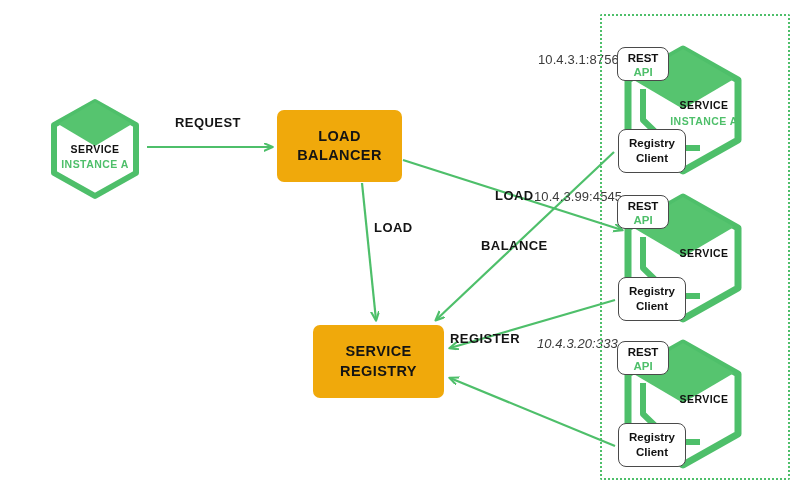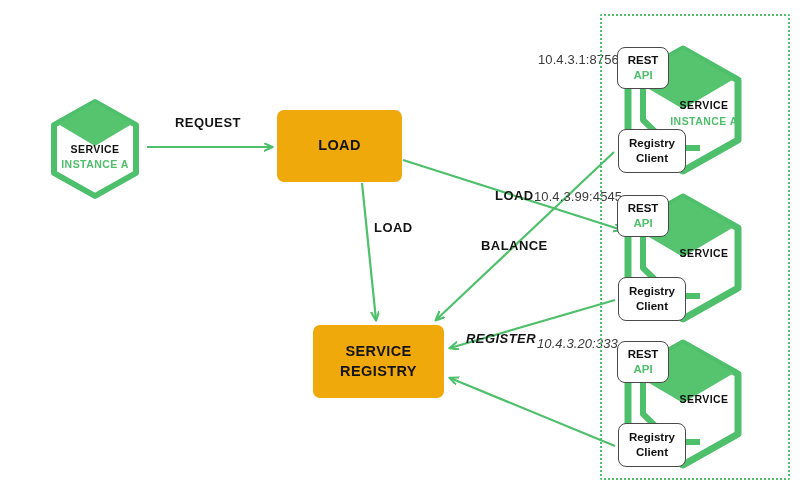--- a/index.html
+++ b/index.html
@@ -51,21 +51,21 @@
     font-weight: bold;
     font-size: 13px;
     letter-spacing: 0.45px;
     line-height: 1.3;
     text-align: right;
     white-space: pre;
   }
   #label-request  { left: 175px; top: 115px; }
   #label-load-balance { left: 481px; top: 154px; text-align: center; }
   #label-query    { left: 374px; top: 220px; }
-  #label-register { left: 466px; top: 331px; font-style: italic; }
+  #label-register { left: 450px; top: 331px; }
 
   
   .ip {
     position: absolute;
     color: #3b3b3b;
     font-size: 13px;
     letter-spacing: 0.1px;
     white-space: nowrap;
   }
   #ip-a { left: 538px; top: 52px; }
@@ -140,21 +140,21 @@
     align-items: center;
     justify-content: center;
     text-align: center;
     font-size: 11.5px;
     font-weight: bold;
     line-height: 1.28;
     z-index: 4;
   }
   .wbox .l1 { color: #111111; }
   .wbox .l2 { color: #4EBF6A; }
-  .rest-api { left: 17px; top: 7px; width: 52px; height: 42px; }
+  .rest-api { left: 17px; top: 7px; width: 52px; height: 34px; justify-content: flex-end; }
   .reg-client { left: 18px; top: 89px; width: 68px; height: 44px; }
   .reg-client .l1, .reg-client .l2 { color: #111111; }
 </style>
 </head>
 <body>
 
 <div id="canvas">
 
   <svg class="svg-layer" viewBox="0 0 800 492" xmlns="http://www.w3.org/2000/svg">
     <defs>
@@ -182,20 +182,21 @@
       <path d="M11 26 L48 4 L85 26 L48 48 Z" fill="#56C46F" stroke="none"></path>
     </svg>
     <div class="txt">
       <div class="l1">SERVICE</div>
       <div class="l2">INSTANCE A</div>
     </div>
   </div>
 
   <div class="obox" id="load-balancer">
     <div>LOAD</div>
+    <div>BALANCER</div>
   </div>
 
   <div class="obox" id="service-registry">
     <div>SERVICE</div>
     <div>REGISTRY</div>
   </div>
 
   <div class="elabel" id="label-request">REQUEST</div>
 
   <div class="elabel" id="label-load-balance">

